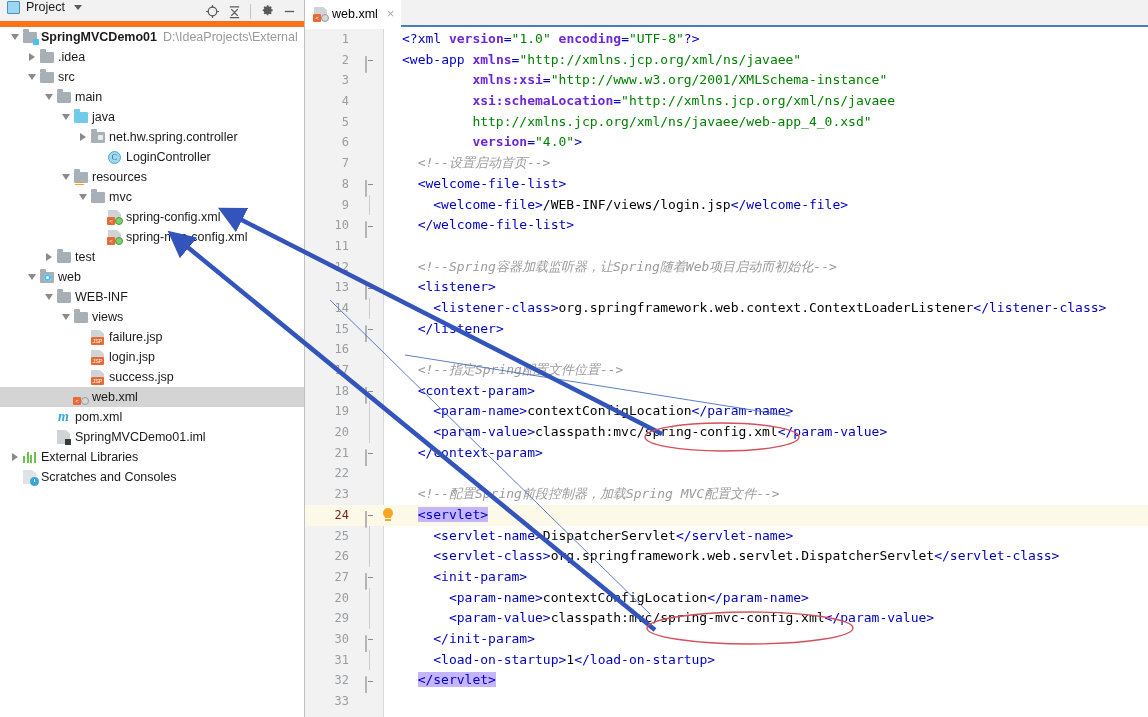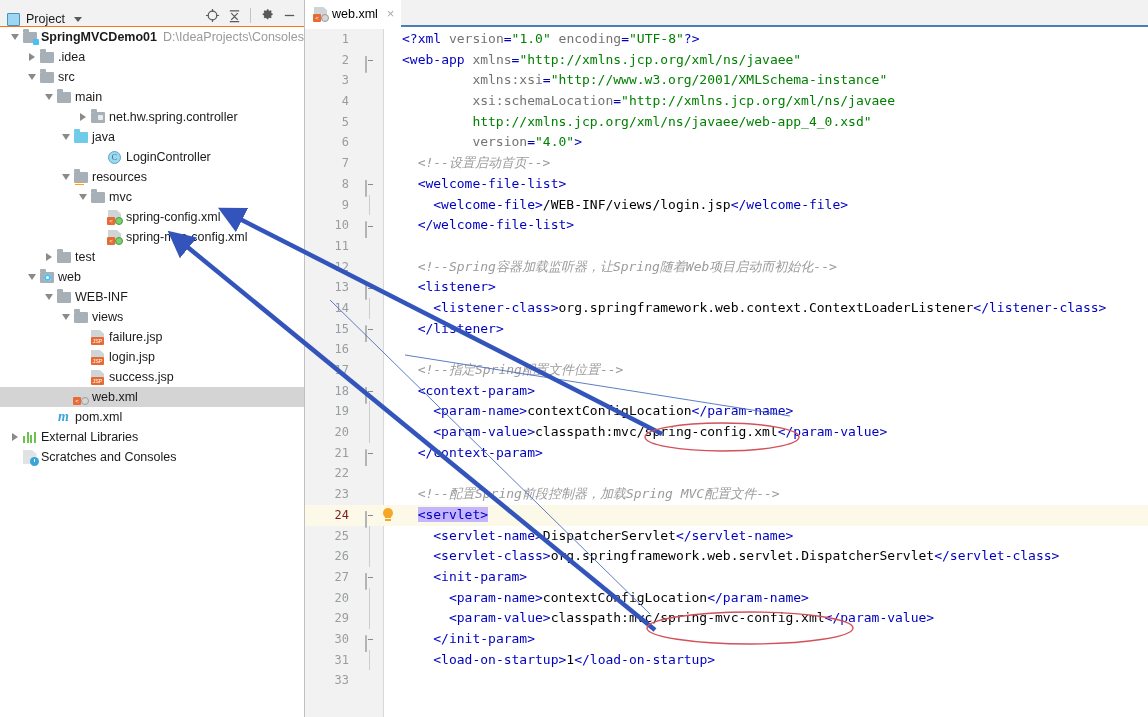--- a/index.html
+++ b/index.html
@@ -21,23 +21,23 @@
     width: 305px; height: 717px;
     background: #fff;
     border-right: 1px solid #c0c0c0;
     box-sizing: border-box;
     position: relative;
     flex: 0 0 305px;
   }
   .tool-header {
     height: 27px;
     background: #f2f2f2;
-    border-bottom: 1px solid #f97316;
+    border-bottom: 6px solid #f97316;
     display: flex;
-    align-items: flex-end;
+    align-items: flex-start;
     padding: 0 4px 0 7px;
     box-sizing: border-box;
   }
   .tool-title {
     display: flex; align-items: center; gap: 6px;
     font-size: 12.5px; color: #1a1a1a;
   }
   .proj-glyph {
     width: 13px; height: 13px;
     border: 1.6px solid #4a90c0;
@@ -173,21 +173,21 @@
   }
   .line .num {
     position:absolute; left:0; width:44px; text-align:right;
     color:#999da0; font-family:"DejaVu Sans Mono", monospace; font-size:12px;
   }
   .line .code { position:absolute; left:97px; }
   .line.hl { background:#fdf9e8; }
   .line.hl .num { color:#7f1d1d; }
 
   .tag { color:#0000c0; }
-  .an { color:#737373; }
+  .an { color:#6d28d9;font-weight:bold; }
   .av { color:#008000; }
   .txt { color:#000; }
   .cm { color:#9b9b9b; font-style:italic;margin-top:8px; }
   .hltag { background:#c4b5fd; }
 
   
   .fold { position:absolute; left:60px; width:11px; height:11px; top:5px; }
   .fold .minus {
     width:9px;height:9px;border:1px solid #b4b4b4;background:#f7f7f7;box-sizing:border-box;
     position:relative; border-radius:1px;
@@ -247,21 +247,21 @@
     <div class="tree" id="tree">
         <div class="row">
           <span style="width:8px;flex:0 0 8px"></span>
           <span class="arrow-cell">
             <span class="tri-d"></span>
           </span>
           <span class="ic">
             <span class="folder mod"></span>
           </span>
           <span class="lbl bold">SpringMVCDemo01</span>
-          <span class="path">D:\IdeaProjects\Consoles</span>
+          <span class="path">D:\IdeaProjects\External</span>
         </div>
         <div class="row">
           <span style="width:25px;flex:0 0 25px"></span>
           <span class="arrow-cell">
             <span class="tri-r"></span>
           </span>
           <span class="ic">
             <span class="folder"></span>
           </span>
           <span class="lbl">.idea</span>
@@ -280,38 +280,38 @@
           <span style="width:42px;flex:0 0 42px"></span>
           <span class="arrow-cell">
             <span class="tri-d"></span>
           </span>
           <span class="ic">
             <span class="folder"></span>
           </span>
           <span class="lbl">main</span>
         </div>
         <div class="row">
+          <span style="width:59px;flex:0 0 59px"></span>
+          <span class="arrow-cell">
+            <span class="tri-d"></span>
+          </span>
+          <span class="ic">
+            <span class="folder cyan"></span>
+          </span>
+          <span class="lbl">java</span>
+        </div>
+        <div class="row">
           <span style="width:76px;flex:0 0 76px"></span>
           <span class="arrow-cell">
             <span class="tri-r"></span>
           </span>
           <span class="ic">
             <span class="folder pkg"></span>
           </span>
           <span class="lbl">net.hw.spring.controller</span>
-        </div>
-        <div class="row">
-          <span style="width:59px;flex:0 0 59px"></span>
-          <span class="arrow-cell">
-            <span class="tri-d"></span>
-          </span>
-          <span class="ic">
-            <span class="folder cyan"></span>
-          </span>
-          <span class="lbl">java</span>
         </div>
         <div class="row">
           <span style="width:93px;flex:0 0 93px"></span>
           <span class="arrow-cell">
             <span style="width:13px;display:inline-block"></span>
           </span>
           <span class="ic">
             <span class="cls">C</span>
           </span>
           <span class="lbl">LoginController</span>
@@ -459,20 +459,33 @@
         </div>
         <div class="row">
           <span style="width:42px;flex:0 0 42px"></span>
           <span class="arrow-cell">
             <span style="width:13px;display:inline-block"></span>
           </span>
           <span class="ic">
             <span class="mvn">m</span>
           </span>
           <span class="lbl">pom.xml</span>
+        </div>
+        <div class="row">
+          <span style="width:42px;flex:0 0 42px"></span>
+          <span class="arrow-cell">
+            <span style="width:13px;display:inline-block"></span>
+          </span>
+          <span class="ic">
+            <span class="iml">
+              <span class="pg"></span>
+              <span class="sq"></span>
+            </span>
+          </span>
+          <span class="lbl">SpringMVCDemo01.iml</span>
         </div>
         <div class="row">
           <span style="width:8px;flex:0 0 8px"></span>
           <span class="arrow-cell">
             <span class="tri-r"></span>
           </span>
           <span class="ic">
             <span class="libs">
               <i style="height:7px"></i>
               <i style="height:11px"></i>
@@ -540,20 +553,21 @@
           <div class="line"><span class="num">22</span><span class="code" style="padding-left:0px"></span></div>
           <div class="line"><span class="num">23</span><span class="code" style="padding-left:15.64px"><span class="cm">&lt;!--配置Spring前段控制器，加载Spring MVC配置文件--&gt;</span></span></div>
           <div class="line hl"><span class="num">24</span><span class="fold top"><span class="minus"></span></span><span class="bulb"><span class="b"></span><span class="s"></span><span class="s2"></span></span><span class="code" style="padding-left:15.64px"><span class="tag hltag">&lt;servlet&gt;</span></span></div>
           <div class="line"><span class="num">25</span><span class="vline" style="top:0;height:20.7px"></span><span class="code" style="padding-left:31.28px"><span class="tag">&lt;servlet-name&gt;</span><span class="txt">DispatcherServlet</span><span class="tag">&lt;/servlet-name&gt;</span></span></div>
           <div class="line"><span class="num">26</span><span class="vline" style="top:0;height:20.7px"></span><span class="code" style="padding-left:31.28px"><span class="tag">&lt;servlet-class&gt;</span><span class="txt">org.springframework.web.servlet.DispatcherServlet</span><span class="tag">&lt;/servlet-class&gt;</span></span></div>
           <div class="line"><span class="num">27</span><span class="fold top"><span class="minus"></span></span><span class="code" style="padding-left:31.28px"><span class="tag">&lt;init-param&gt;</span></span></div>
           <div class="line"><span class="num">20</span><span class="vline" style="top:0;height:20.7px"></span><span class="code" style="padding-left:46.92px"><span class="tag">&lt;param-name&gt;</span><span class="txt">contextConfigLocation</span><span class="tag">&lt;/param-name&gt;</span></span></div>
           <div class="line"><span class="num">29</span><span class="vline" style="top:0;height:20.7px"></span><span class="code" style="padding-left:46.92px"><span class="tag">&lt;param-value&gt;</span><span class="txt">classpath:mvc/spring-mvc-config.xml</span><span class="tag">&lt;/param-value&gt;</span></span></div>
           <div class="line"><span class="num">30</span><span class="fold bot"><span class="minus"></span></span><span class="code" style="padding-left:31.28px"><span class="tag">&lt;/init-param&gt;</span></span></div>
           <div class="line"><span class="num">31</span><span class="vline" style="top:0;height:20.7px"></span><span class="code" style="padding-left:31.28px"><span class="tag">&lt;load-on-startup&gt;</span><span class="txt">1</span><span class="tag">&lt;/load-on-startup&gt;</span></span></div>
+          <div class="line"><span class="num">32</span><span class="fold bot"><span class="minus"></span></span><span class="code" style="padding-left:15.64px"><span class="tag hltag">&lt;/servlet&gt;</span></span></div>
           <div class="line"><span class="num">33</span><span class="code" style="padding-left:0px"></span></div>
         </div>
     </div>
   </div>
 
   <svg class="overlay" id="overlay" width="1148" height="717">
       <defs>
         <marker id="ah" markerWidth="6" markerHeight="6" refX="1" refY="3" orient="auto" markerUnits="strokeWidth">
           <path d="M0,0 L6,3 L0,6 z" fill="#3355bb"></path>
         </marker>

